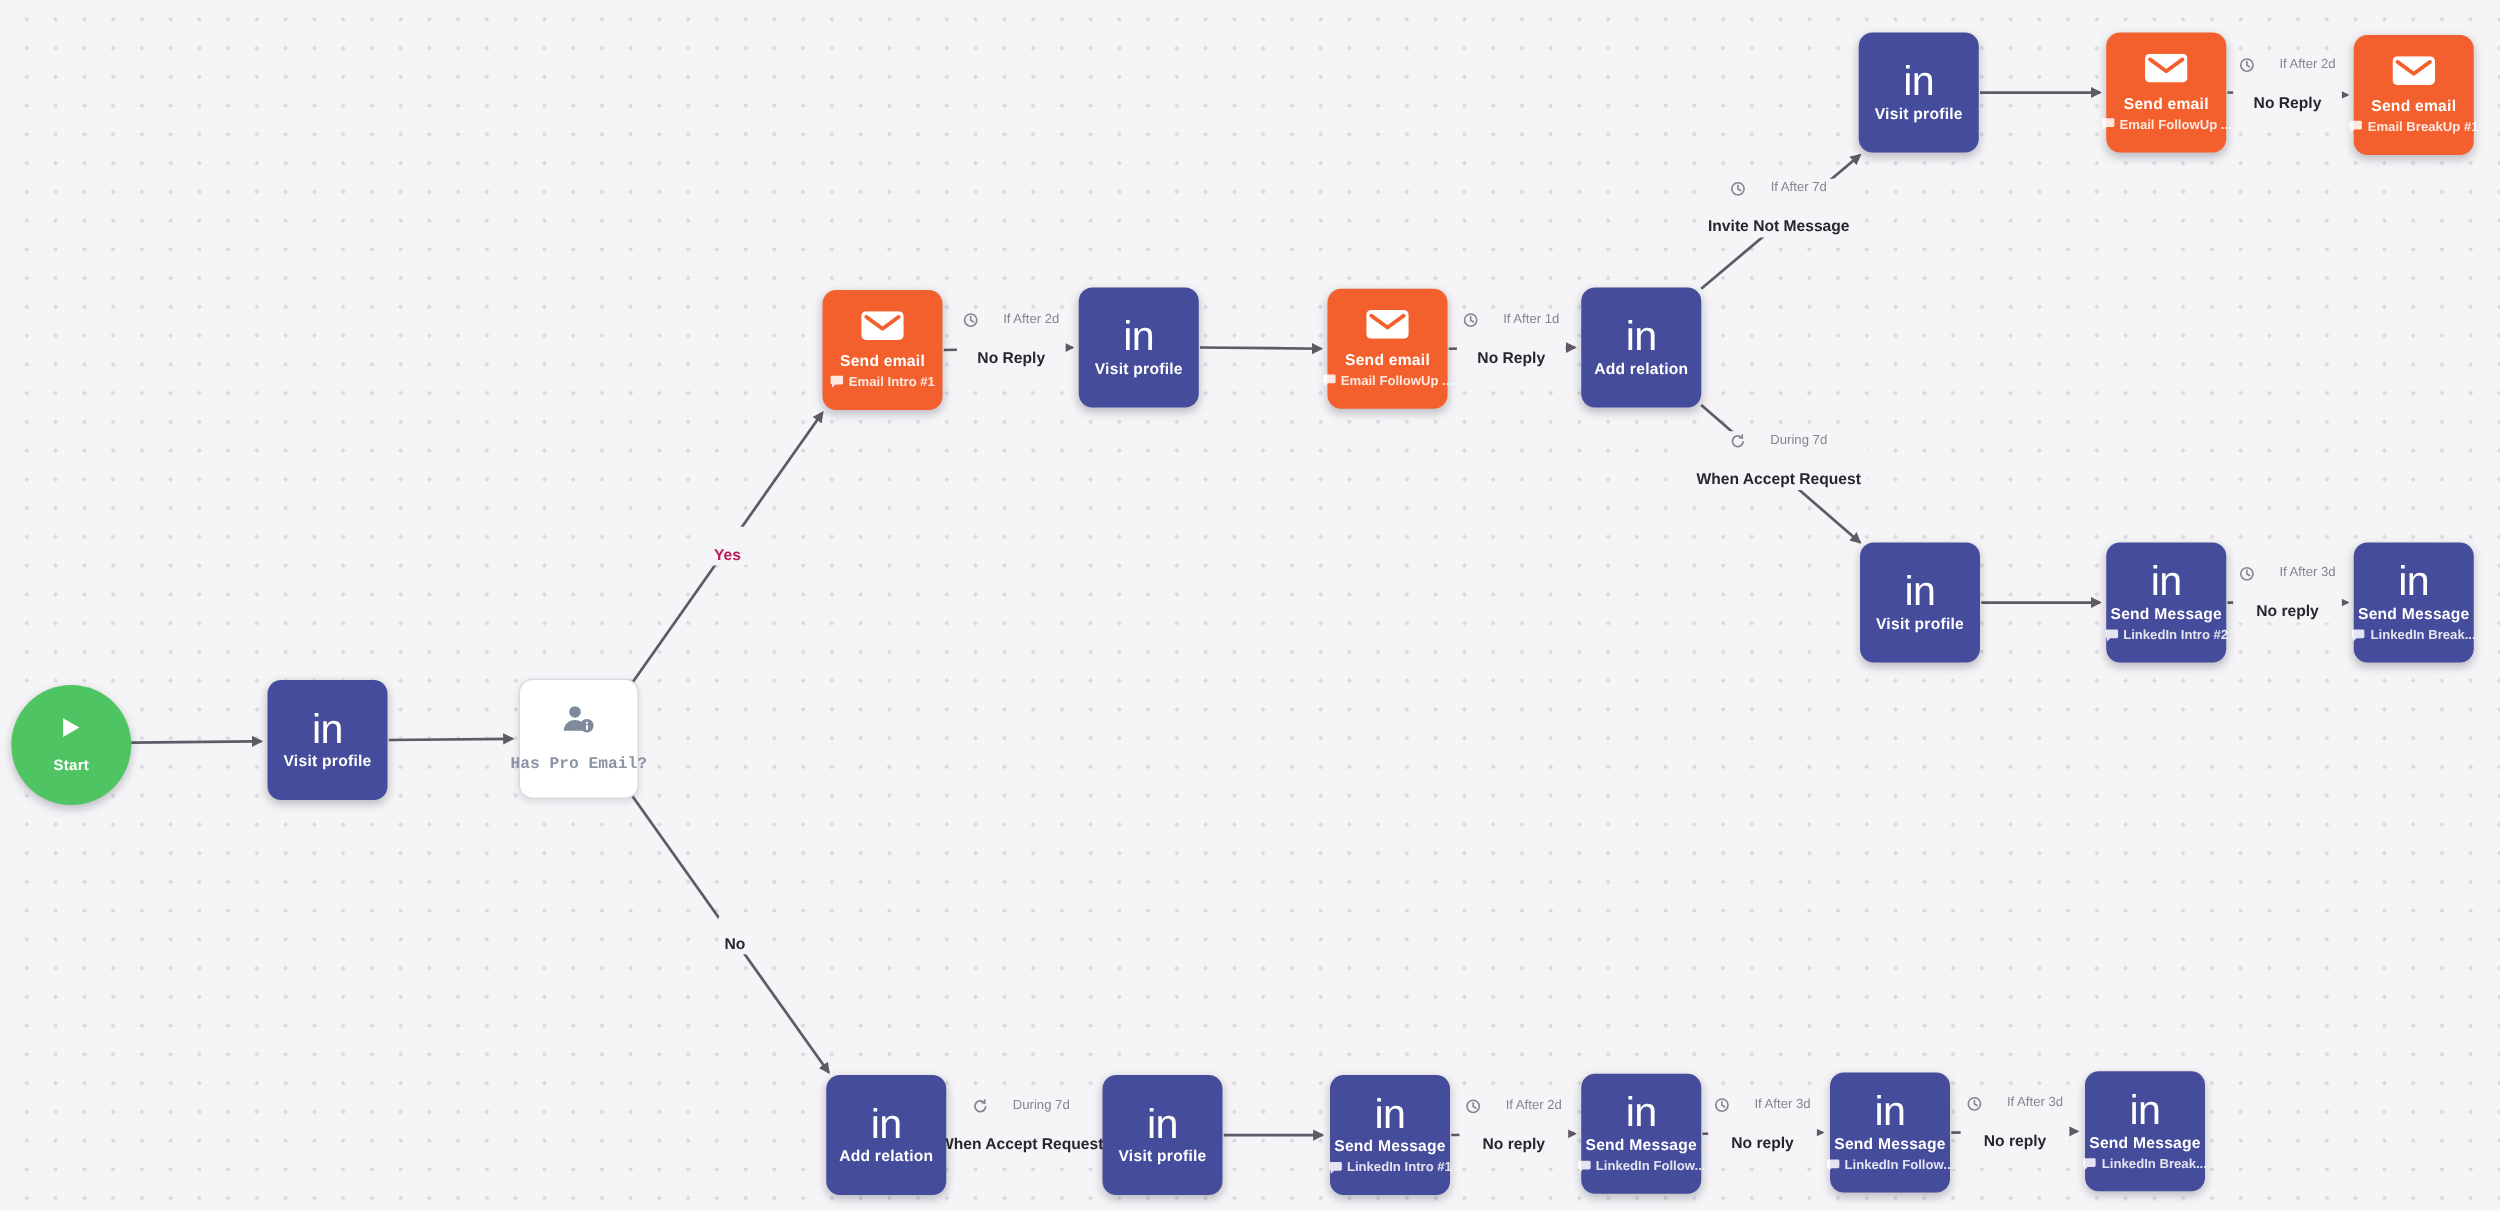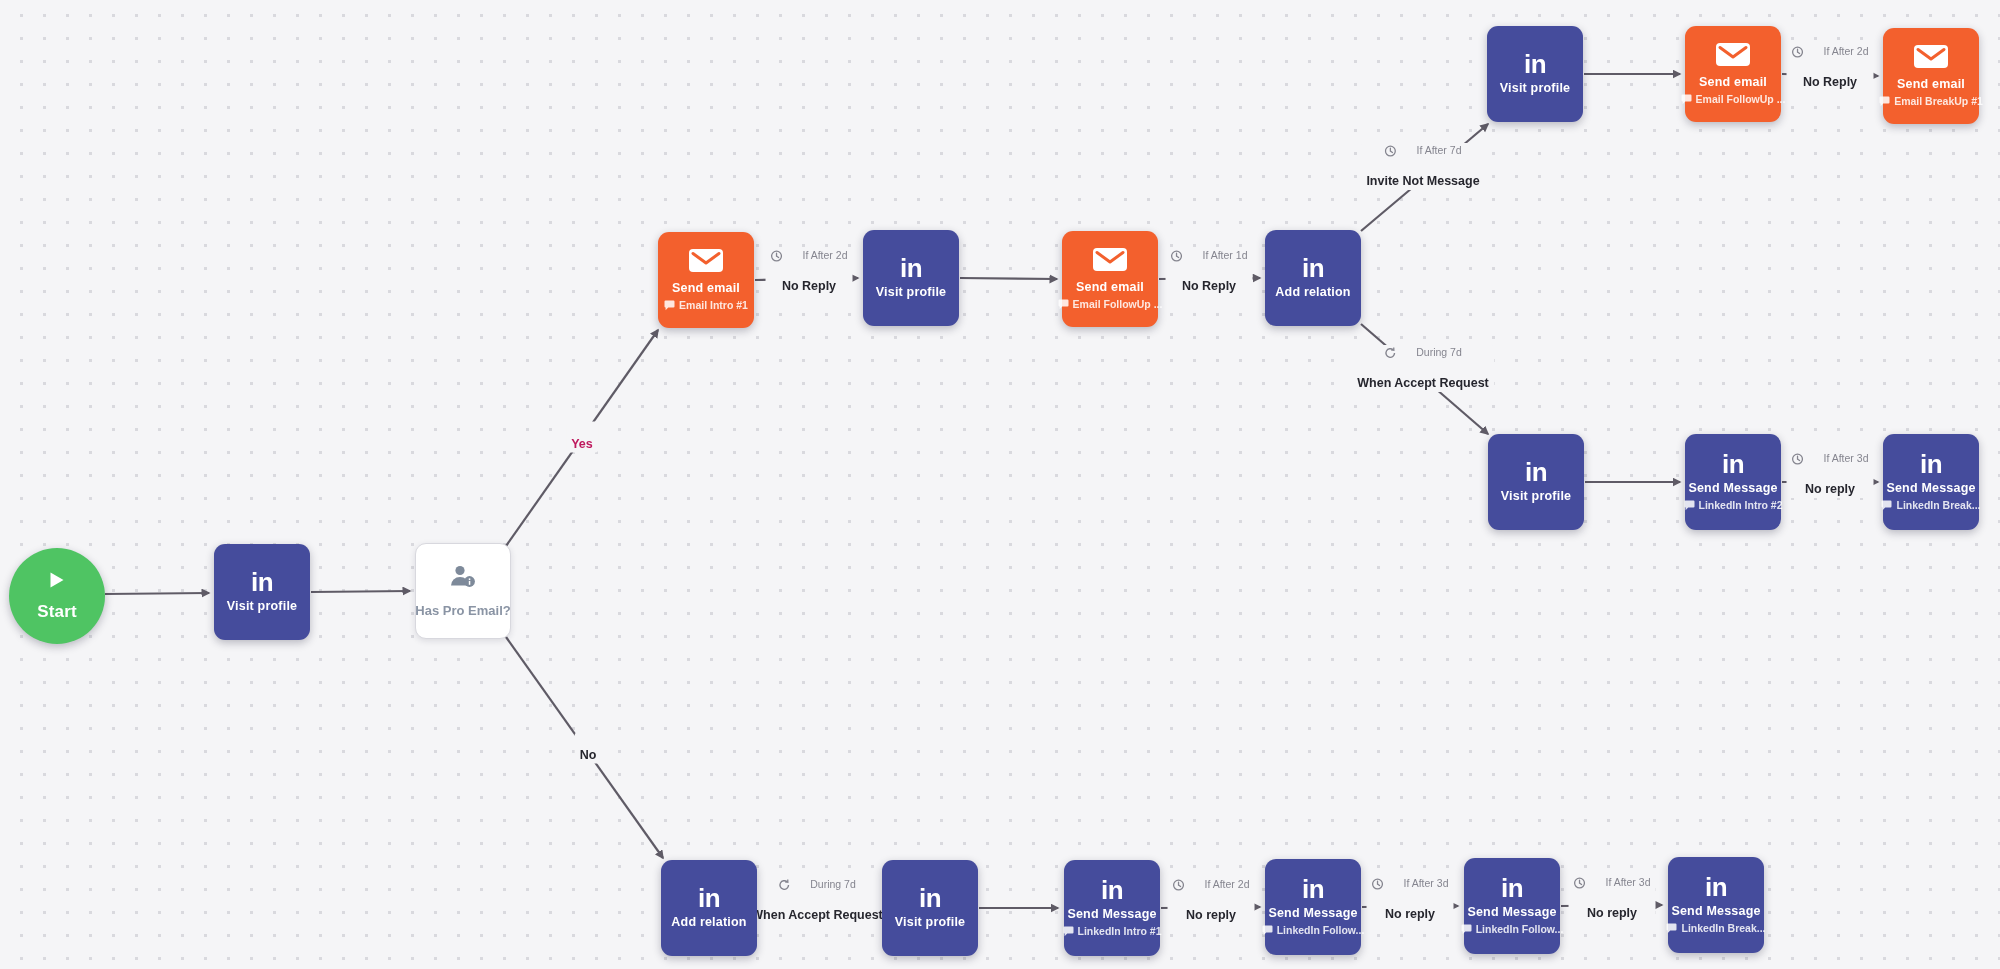--- a/index.html
+++ b/index.html
@@ -19,30 +19,31 @@
   }
   #wires{position:absolute;left:0;top:0;width:2000px;height:969px;}
 
   .node{
     position:absolute;width:96px;height:96px;border-radius:11px;
     display:flex;flex-direction:column;align-items:center;justify-content:center;
     gap:5px;box-sizing:border-box;cursor:pointer;
     box-shadow:0 3px 8px rgba(30,30,55,.28);
   }
   .node .title{color:#fff;font-weight:bold;font-size:12.5px;letter-spacing:.2px;white-space:nowrap;}
-  .node .logo{color:#fff;font-weight:700;font-size:26px;line-height:.9;letter-spacing:-.5px;}
+  .node .logo{color:#fff;font-weight:400;font-size:33px;line-height:.9;letter-spacing:-.5px;}
   .node .sub{
     display:flex;align-items:center;gap:4px;margin-top:-1px;
     color:rgba(255,255,255,.85);font-size:10.5px;font-weight:bold;white-space:nowrap;
   }
   .node.start{border-radius:50%;gap:9px;}
-  .node.start .title{font-size:17px;}
+  .node.start .title{font-size:12px;}
   .node.condition{
     background:#fff;border:1px solid #d8d8de;gap:10px;
     box-shadow:0 2px 6px rgba(30,30,55,.12);
+    font-family:Liberation Mono, monospace;
   }
   .node.condition .ctitle{font-weight:bold;font-size:13px;white-space:nowrap;}
 
   .elabel{
     position:absolute;display:flex;flex-direction:column;align-items:center;
     transform:translate(-50%,-66%);
     background:#f5f5f7;border-radius:3px;padding:1px 5px;line-height:1.3;
   }
   .elabel .l1{display:flex;align-items:center;gap:20px;font-size:10.5px;white-space:nowrap;}
   .elabel .l2{font-weight:bold;font-size:12.5px;white-space:nowrap;margin-top:15px;}

